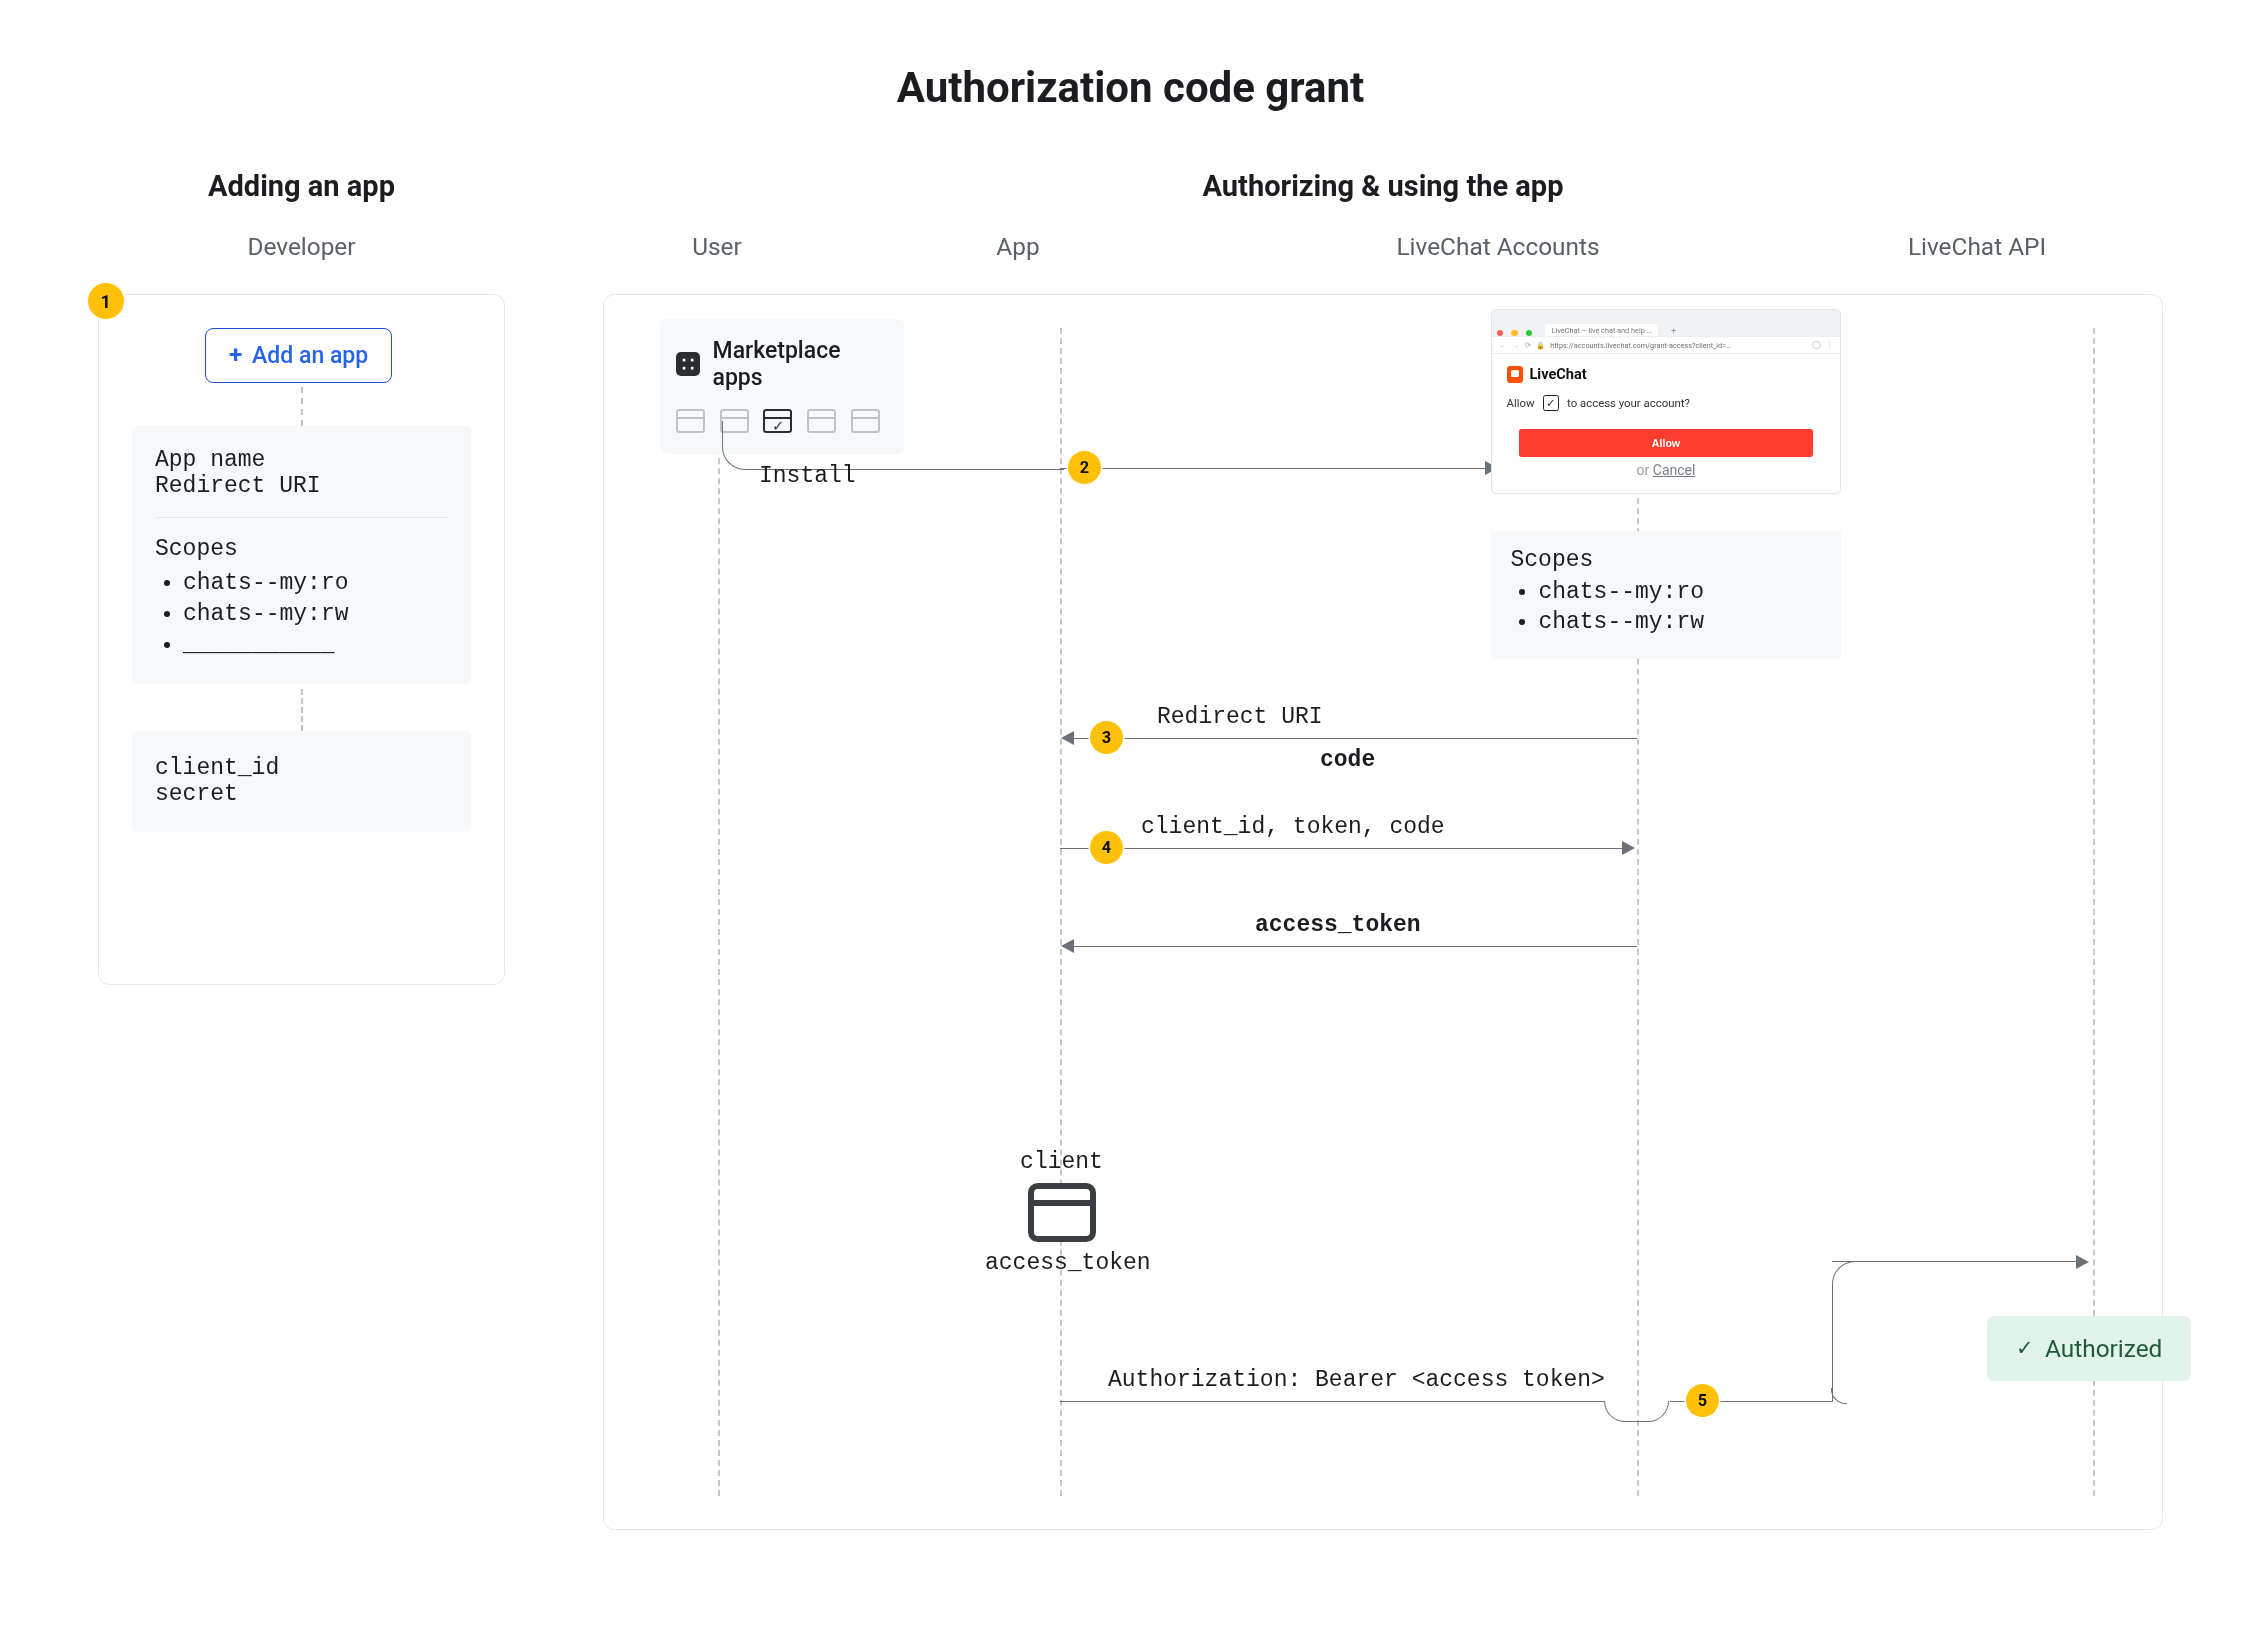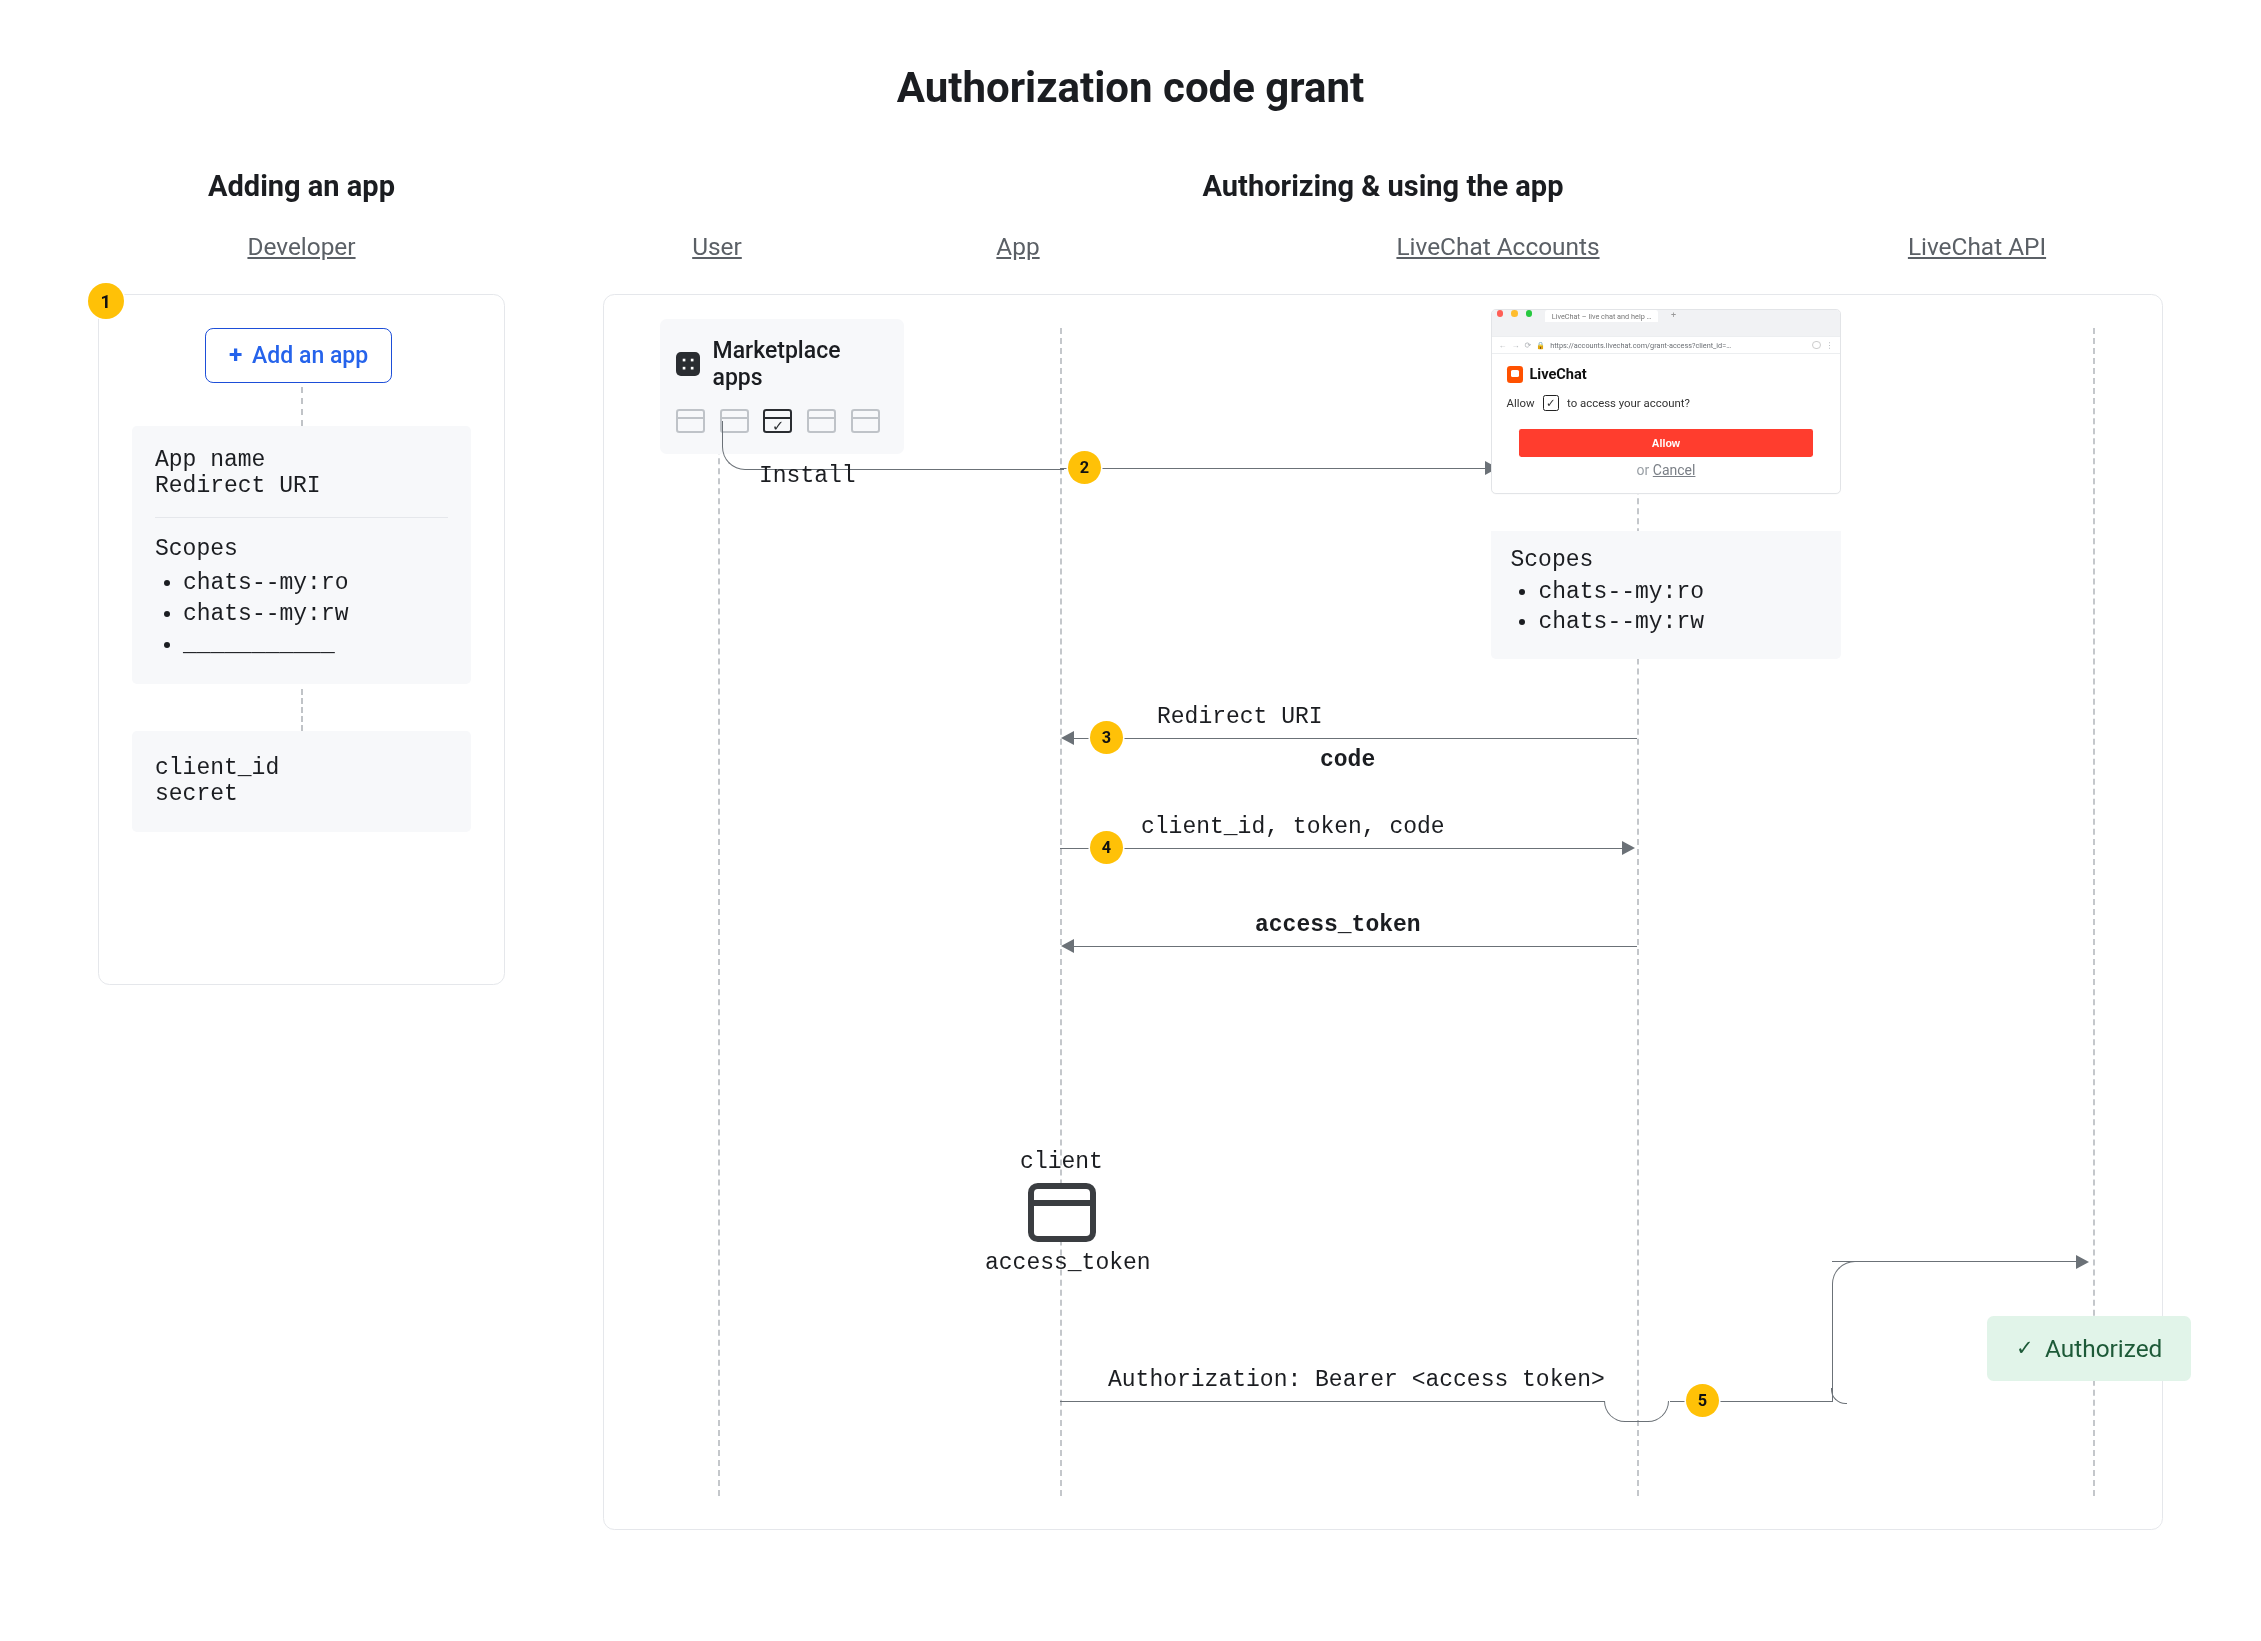--- a/index.html
+++ b/index.html
@@ -53,21 +53,20 @@
     font-size:29px;
     font-weight:700;
     margin-left:98px;
   }
 
   .lane-labels{
     display:flex;
     margin-top:28.5px;
     font-size:24.4px;
     color:var(--muted);
-    text-decoration:underline;
   }
   .lane-labels .col{text-align:center}
   .lane-labels .c-dev{width:407px}
   .lane-labels .spacer{width:98px}
   .lane-labels .c-user{width:228px}
   .lane-labels .c-app{width:374px}
   .lane-labels .c-acc{width:586px}
   .lane-labels .c-api{flex:1}
 
   .stage{
@@ -248,21 +247,21 @@
     position:absolute;
     top:14.6px;left:887px;
     width:350px;
     background:#fff;
     border:0.8px solid #e2e4e7;
     border-radius:4.9px;
     box-shadow:0 0.8px 0 rgba(0,0,0,0.02);
     overflow:hidden;
   }
   .browser .tabs{
-    display:flex;align-items:flex-start;gap:8px;height:26px;background:#f1f2f4;padding:0 4.9px;
+    display:flex;align-items:flex-end;gap:8px;height:26px;background:#f1f2f4;padding:0 4.9px;
   }
   .dot{width:6.5px;height:6.5px;border-radius:50%}
   .dot.r{background:#ff5f56}.dot.y{background:#ffbd2e}.dot.g{background:#27c93f}
   .tabs .tab{flex:0 0 auto;margin-left:4.9px;font-size:7.3px;color:#777;background:#fff;border-radius:2.4px 2.4px 0 0;padding:1.6px 6.5px}
   .tabs .plus{font-size:9px;color:#999;margin-left:4.9px}
   .browser .addr{
     display:flex;align-items:center;gap:4.9px;height:18px;background:#fff;border-top:0.8px solid #eceef0;border-bottom:0.8px solid #eceef0;padding:0 6.5px;
   }
   .addr .nav{font-size:8.1px;color:#b3b6ba}
   .addr .url{font-size:7.3px;color:#6b6f74;flex:1;overflow:hidden;text-overflow:ellipsis;white-space:nowrap}

